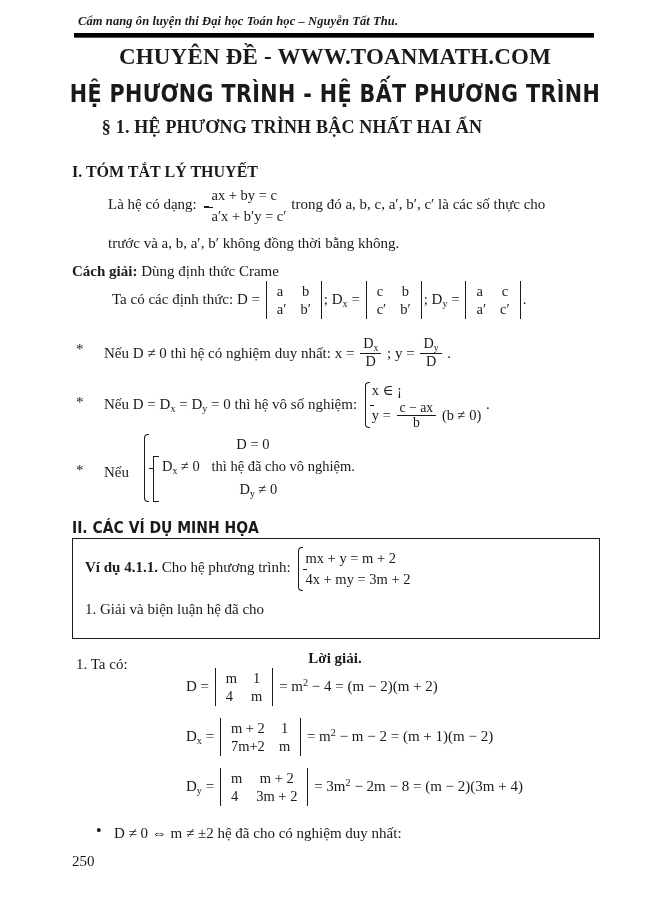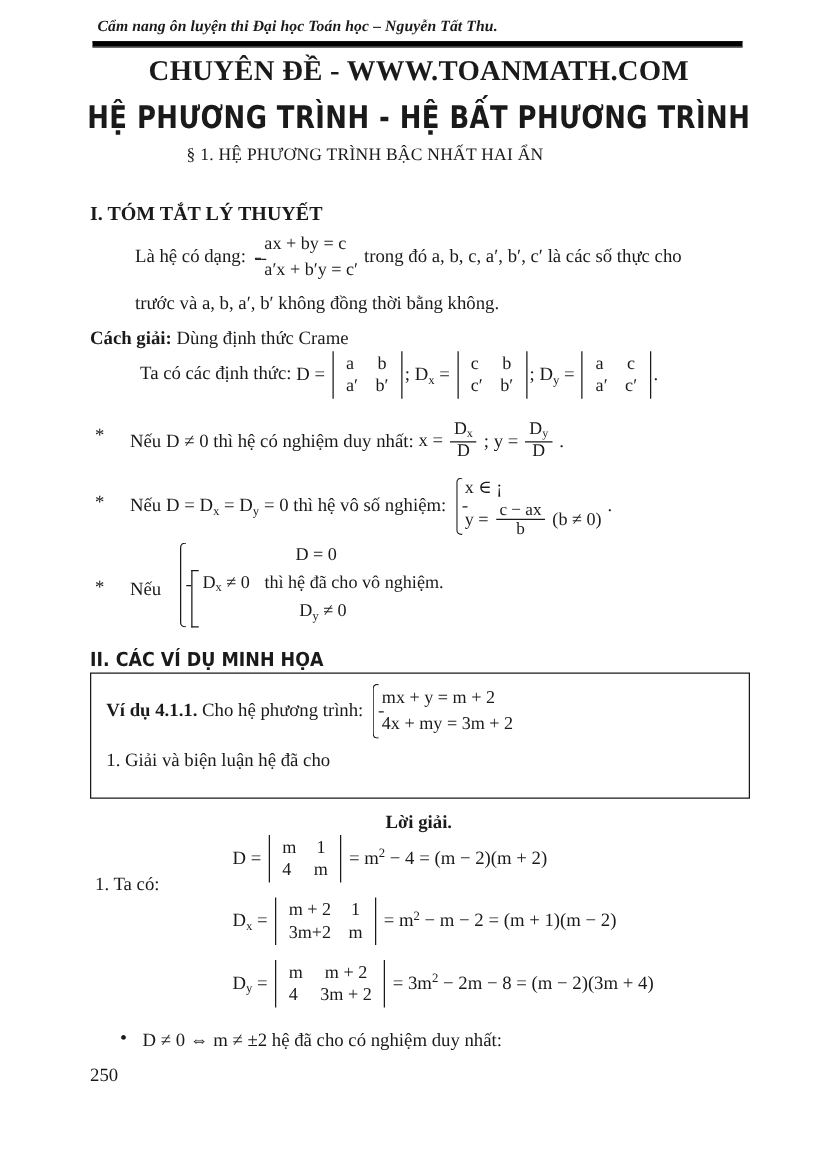--- a/index.html
+++ b/index.html
@@ -16,21 +16,21 @@
 
   
   .title1{position:absolute;left:0;top:44px;width:670px;text-align:center;
           font-family:"Liberation Serif",serif;font-size:23px;font-weight:700;
           letter-spacing:.2px;}
   .title2{position:absolute;left:0;top:79px;width:670px;text-align:center;
           font-family:"DejaVu Sans Condensed","Liberation Sans",sans-serif;
           font-size:25px;font-weight:700;letter-spacing:.4px;
           transform:scaleX(.92);transform-origin:50% 50%;}
   .title3{position:absolute;left:0;top:117px;width:584px;text-align:center;
-          font-family:"Liberation Serif",serif;font-size:14px;font-weight:400;
+          font-family:"Liberation Serif",serif;font-size:18px;font-weight:700;
           letter-spacing:.2px;}
 
   
   .blk{position:absolute;font-size:15px;line-height:1.35;}
   .hd{font-weight:700;font-size:16px;}
   .sans-hd{font-family:"DejaVu Sans Condensed","Liberation Sans",sans-serif;
            font-weight:700;font-size:15.5px;}
 
   
   .m{font-family:"Liberation Serif",serif;}
@@ -239,21 +239,21 @@
             <div>4x + my = 3m + 2</div>
           </span>
         </span>
       </div>
       <div style="margin-top:7px;">1. Giải và biện luận hệ đã cho</div>
     </div>
   </div>
 
   <div class="blk" style="left:0;top:648px;width:670px;text-align:center;font-weight:700;">Lời giải.</div>
 
-  <div class="blk" style="left:76px;top:698px;">1. Ta có:</div>
+  <div class="blk" style="left:76px;top:654px;">1. Ta có:</div>
 
   <div class="blk" style="left:186px;top:668px;white-space:nowrap;">
     <span class="m">
       <span>D</span> =
       <span class="det"><table>
         <tbody>
               <tr>
                 <td class="l">m</td>
             <td>1</td>
               </tr>
@@ -270,21 +270,21 @@
   <div class="blk" style="left:186px;top:718px;white-space:nowrap;">
     <span class="m">
       <span>D</span><sub class="s">x</sub> =
       <span class="det"><table>
         <tbody>
               <tr>
                 <td class="l">m + 2</td>
             <td>1</td>
               </tr>
         <tr>
-                <td class="l">3m+2</td>
+                <td class="l">7m+2</td>
             <td>m</td>
               </tr>
       </tbody>
           </table></span>
       <span>= m</span><sup class="p">2</sup><span> − m − 2 = (m + 1)(m − 2)</span>
     </span>
   </div>
 
   <div class="blk" style="left:186px;top:768px;white-space:nowrap;">
     <span class="m">

